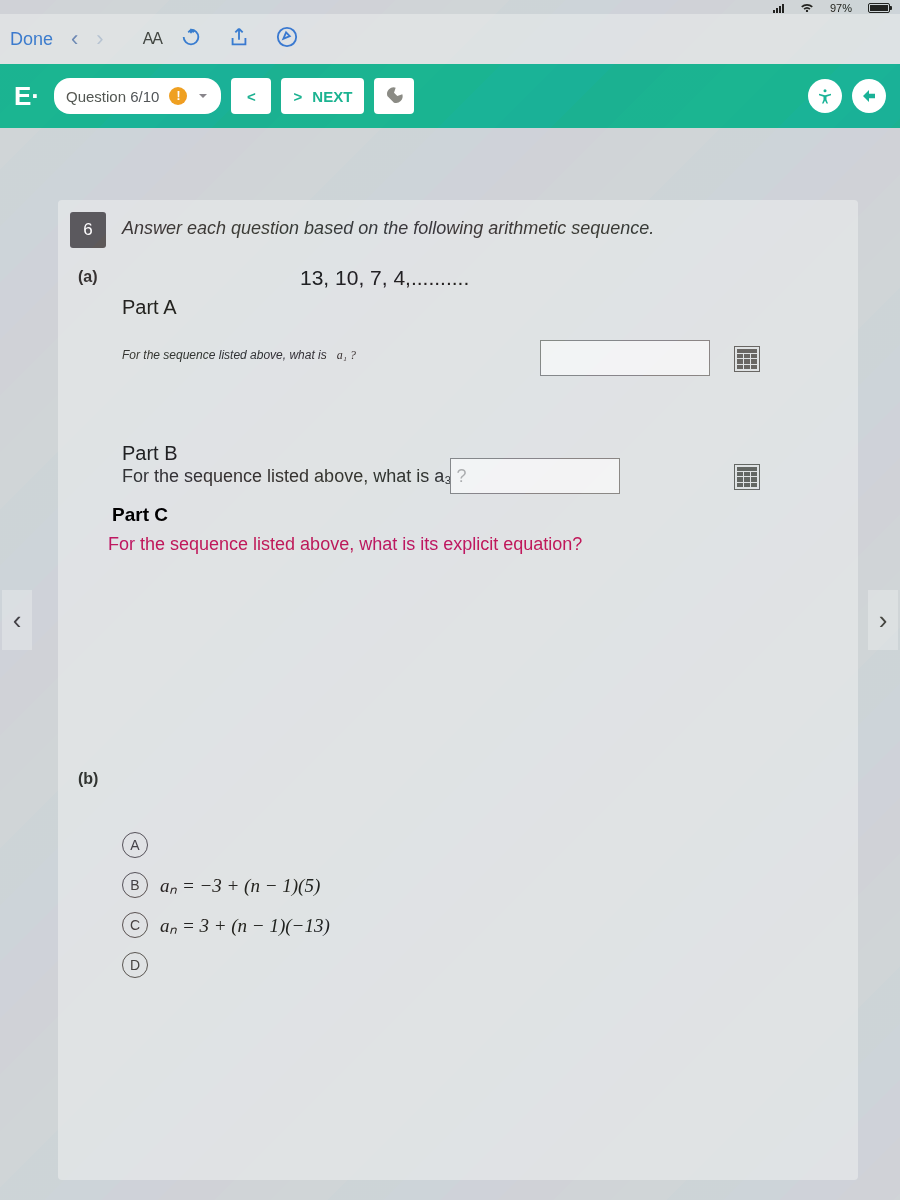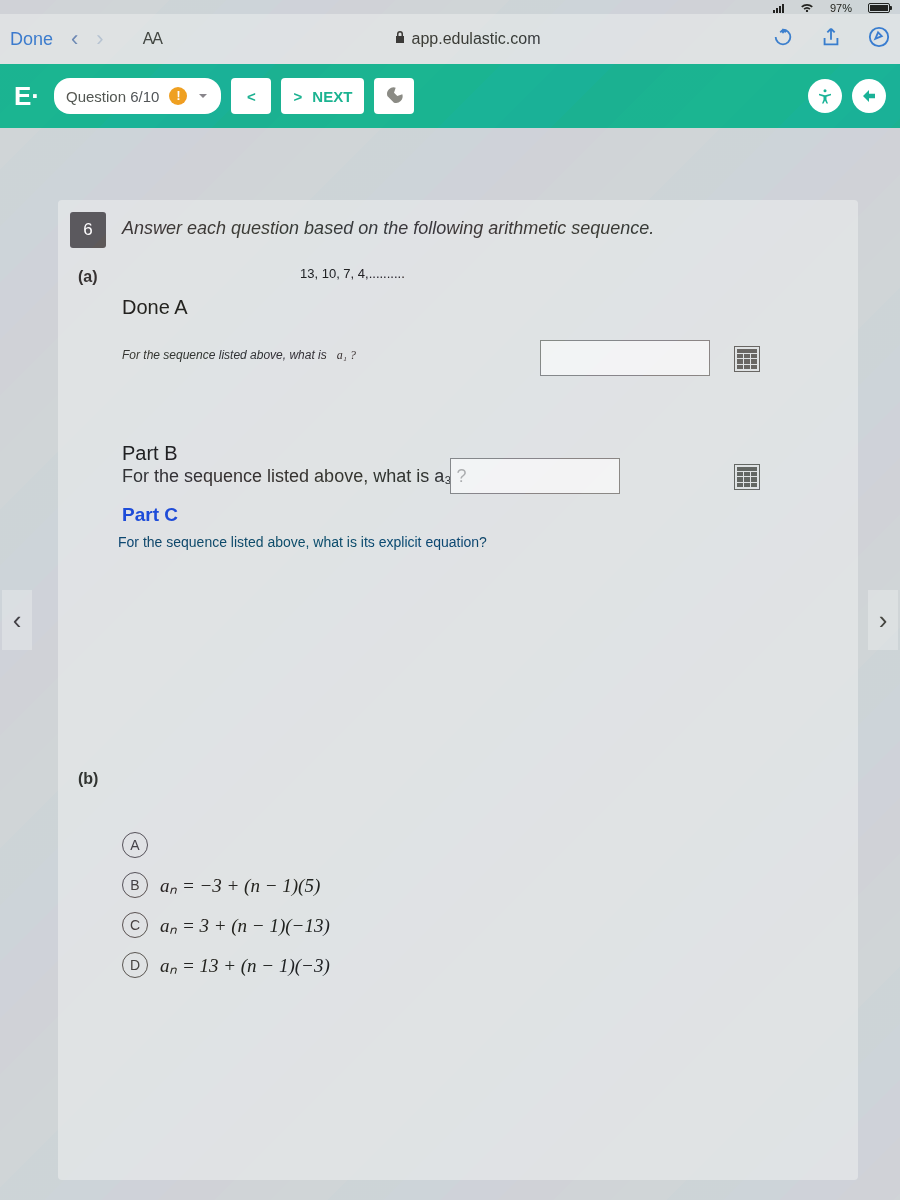--- a/index.html
+++ b/index.html
@@ -109,21 +109,21 @@
     font-size:17px;border-radius:3px;
   }
   .prompt {
     position:absolute; top:218px; left:122px; right:60px;
     font-style:italic; color:#3a3a3a; font-size:18px;
   }
   .sub-a{
     position:absolute; top:268px; left:78px; font-size:16px; color:#333; font-weight:600;
   }
   .seq {
-    position:absolute; top:266px; left:300px; font-size:13px; color:#222;
+    position:absolute; top:266px; left:300px; font-size:21px; color:#222;
   }
   .partA-h { position:absolute; top:296px; left:122px; font-size:20px; color:#222;}
   .partA-q { position:absolute; top:348px; left:122px; font-size:12px; color:#333; font-style:italic;}
   .a1 { font-style:italic; font-family:"Times New Roman",serif; }
 
   .ansbox {
     position:absolute; height:36px; width:170px;
     border:1px solid #888; background:rgba(255,255,255,0.6);
   }
   .ansbox.b1{ top:340px; left:540px;}
@@ -135,22 +135,22 @@
   }
   .calcicon .scr{grid-column:1/4;height:4px;background:#666;}
   .calcicon span{background:#666;}
   .calcicon.c1{ top:346px; left:734px;}
 
   .partB-h { position:absolute; top:416px; left:122px; font-size:20px; color:#222;margin-top:26px;}
   .partB-q { position:absolute; top:466px; left:122px; font-size:18px; color:#333;}
   .ansbox.b2{ top:458px; left:450px; width:170px;}
   .calcicon.c2{ top:464px; left:734px;}
 
-  .partC-h { position:absolute; top:504px; left:122px; font-size:19px; font-weight:700; color:#1d4ed8;}
-  .partC-q { position:absolute; top:534px; left:118px; font-size:14px; color:#0c4a6e;}
+  .partC-h { position:absolute; top:504px; left:112px; font-size:19px; font-weight:700; color:#000000;}
+  .partC-q { position:absolute; top:534px; left:108px; font-size:18px; color:#be185d;}
 
   .sub-b{
     position:absolute; top:770px; left:78px; font-size:16px; color:#333; font-weight:600;
   }
 
   .choices { position:absolute; top:832px; left:122px; display:flex; flex-direction:column; gap:14px;}
   .choice { display:flex; align-items:center; gap:12px; font-size:19px; color:#222;}
   .choice .letter{
     width:26px;height:26px;border:1.5px solid #555;border-radius:13px;
     display:flex;align-items:center;justify-content:center;font-size:14px;color:#444;
@@ -183,26 +183,20 @@
   <div class="battery">
       <div class="fill"></div>
     </div>
 </div>
 
 <div class="safaribar">
   <span class="done">Done</span>
   <span class="chev">‹</span>
   <span class="chev" style="opacity:.35">›</span>
   <span class="aa">AA</span>
-  <div class="url">
-    <span class="lock"><svg viewBox="0 0 12 14">
-          <path fill="#3a3a3a" d="M3 6V4a3 3 0 016 0v2h1v7H2V6zm1.5 0h3V4a1.5 1.5 0 00-3 0z"></path>
-        </svg></span>
-    <span>app.edulastic.com</span>
-  </div>
   <div class="right">
     <span><svg viewBox="0 0 24 24">
           <path fill="none" stroke="#3a7ccf" stroke-width="2" d="M4 12a8 8 0 108-8v4m0-4l-3 3m3-3l3 3"></path>
         </svg></span>
     <span><svg viewBox="0 0 24 24">
           <path fill="none" stroke="#3a7ccf" stroke-width="2" d="M12 3v12m0-12l-4 4m4-4l4 4M5 13v7h14v-7"></path>
         </svg></span>
     <span><svg viewBox="0 0 24 24">
           <circle cx="12" cy="12" r="10" fill="none" stroke="#3a7ccf" stroke-width="2"></circle>
           <path stroke="#3a7ccf" stroke-width="2" fill="none" d="M8 14l3-7 4 4-7 3z"></path>
@@ -243,21 +237,21 @@
 </div>
 
 <div class="card"></div>
 
 <div class="qnum">6</div>
 <div class="prompt">Answer each question based on the following arithmetic sequence.</div>
 
 <div class="sub-a">(a)</div>
 <div class="seq">13, 10, 7, 4,..........</div>
 
-<div class="partA-h">Done A</div>
+<div class="partA-h">Part A</div>
 <div class="partA-q">
   <span>For the sequence listed above, what is</span>
   &nbsp;&nbsp;<span class="a1">a₁ ?</span>
 </div>
 <div class="ansbox b1"></div>
 <div class="calcicon c1">
   <div class="scr"></div>
     <span></span>
     <span></span>
     <span></span>
@@ -297,18 +291,17 @@
   <div class="choice">
     <div class="letter">B</div>
     <div class="math">aₙ = −3 + (n − 1)(5)</div>
   </div>
   <div class="choice">
     <div class="letter">C</div>
     <div class="math">aₙ = 3 + (n − 1)(−13)</div>
   </div>
   <div class="choice">
     <div class="letter">D</div>
-    <div class="math">aₙ = 13 + (n − 1)(−3)</div>
   </div>
 </div>
 
 <div class="pagechev left">‹</div>
 <div class="pagechev right">›</div>
 
 </body></html>

